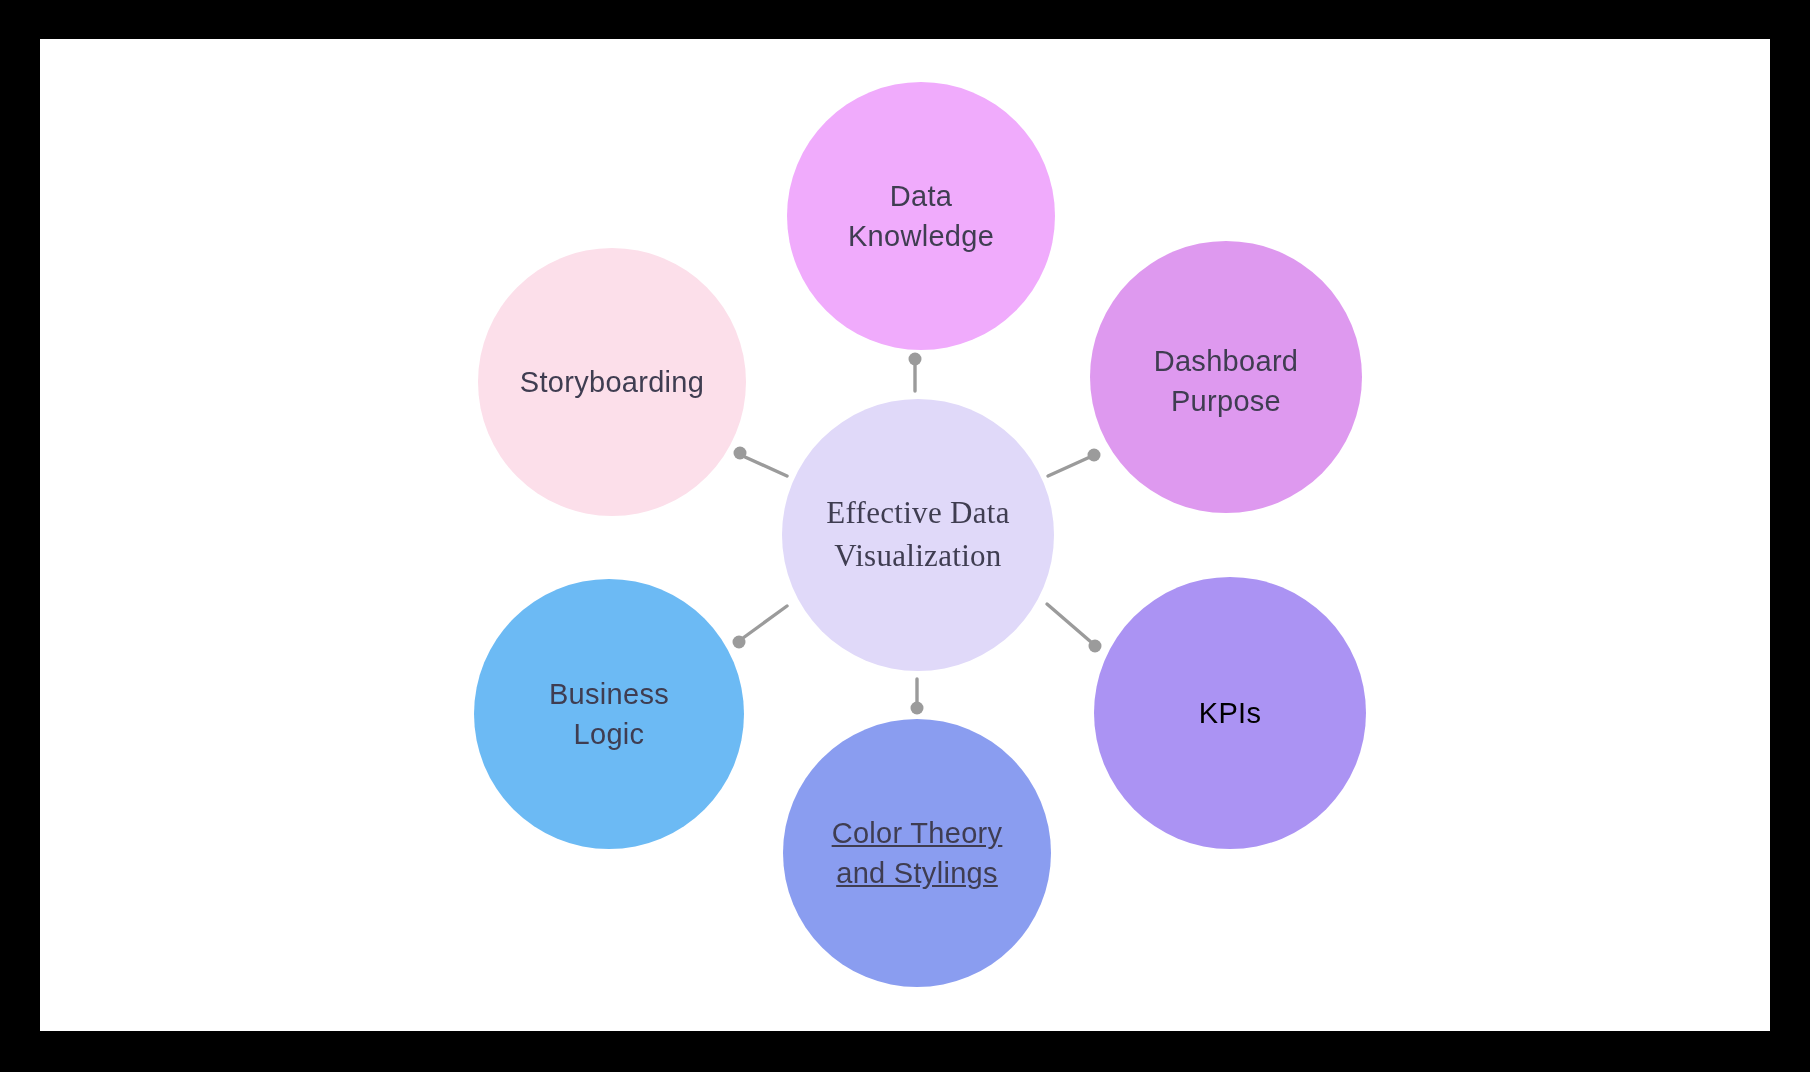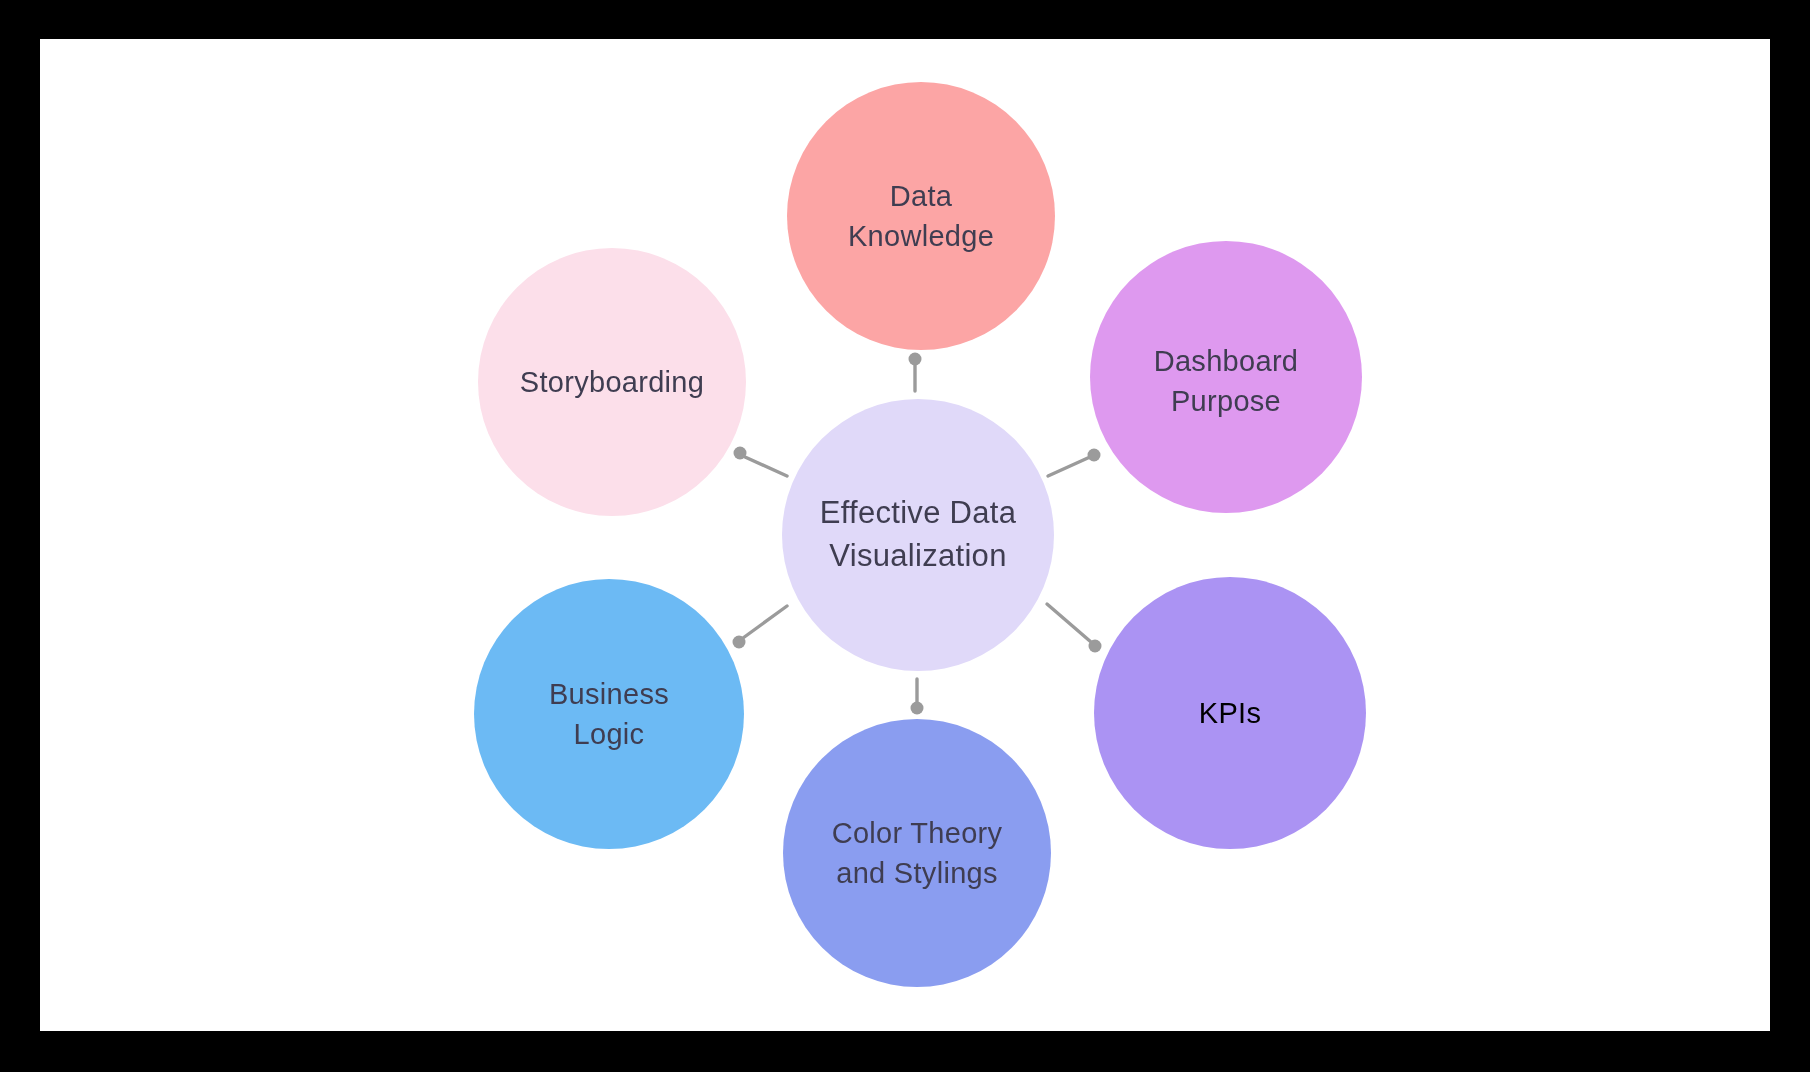--- a/index.html
+++ b/index.html
@@ -41,33 +41,33 @@
     justify-content: center;
     text-align: center;
     transform: translate(-50%, -50%);
     font-weight: 500;
     letter-spacing: 0.3px;
     line-height: 1.38;
     font-size: 29px;
   }
   .node .label { display: inline-block; }
 
-  .n-center        { left: 878px;  top: 496px; width: 272px; height: 272px; font-size: 31px; }
+  .n-center        { left: 878px;  top: 496px; width: 272px; height: 272px; font-size: 31px; font-family: Liberation Serif, serif; }
   .n-center .label { max-width: 242px; }
 
   .n-data-knowledge        { left: 881px;  top: 177px; width: 268px; height: 268px; }
   .n-data-knowledge .label { max-width: 180px; }
 
   .n-dashboard-purpose        { left: 1186px; top: 338px; width: 272px; height: 272px; }
   .n-dashboard-purpose .label { max-width: 200px; }
 
   .n-kpis { left: 1190px; top: 674px; width: 272px; height: 272px; }
 
   .n-color-theory        { left: 877px;  top: 814px; width: 268px; height: 268px; }
-  .n-color-theory .label { max-width: 212px; }
+  .n-color-theory .label { max-width: 212px; text-decoration: underline; }
 
   .n-business-logic        { left: 569px;  top: 675px; width: 270px; height: 270px; }
   .n-business-logic .label { max-width: 150px; }
 
   .n-storyboarding        { left: 572px;  top: 343px; width: 268px; height: 268px; }
   .n-storyboarding .label { white-space: nowrap; }
 </style>
 </head>
 <body>
 
@@ -104,21 +104,21 @@
       <g>
         <line x1="747" y1="437" x2="705" y2="418" stroke-width="3.4" stroke-linecap="round" stroke="#9b9b9b"></line>
         <circle cx="700" cy="414" r="6.5" fill="#9b9b9b"></circle>
       </g>
     </svg>
 
     <div class="node n-center" style="background-color: rgb(224, 217, 249);">
       <span class="label" style="color: rgb(63, 61, 81);">Effective Data Visualization</span>
     </div>
 
-    <div class="node n-data-knowledge" style="background-color: #fca5a5;">
+    <div class="node n-data-knowledge" style="background-color: #f0abfc;">
       <span class="label" style="color: rgb(63, 61, 81);">Data Knowledge</span>
     </div>
 
     <div class="node n-dashboard-purpose" style="background-color: rgb(222, 153, 239);">
       <span class="label" style="color: rgb(63, 61, 81); margin-top: 8px;">Dashboard Purpose</span>
     </div>
 
     <div class="node n-kpis" style="background-color: rgb(171, 147, 243);">
       <span class="label" style="color: #000000;">KPIs</span>
     </div>

